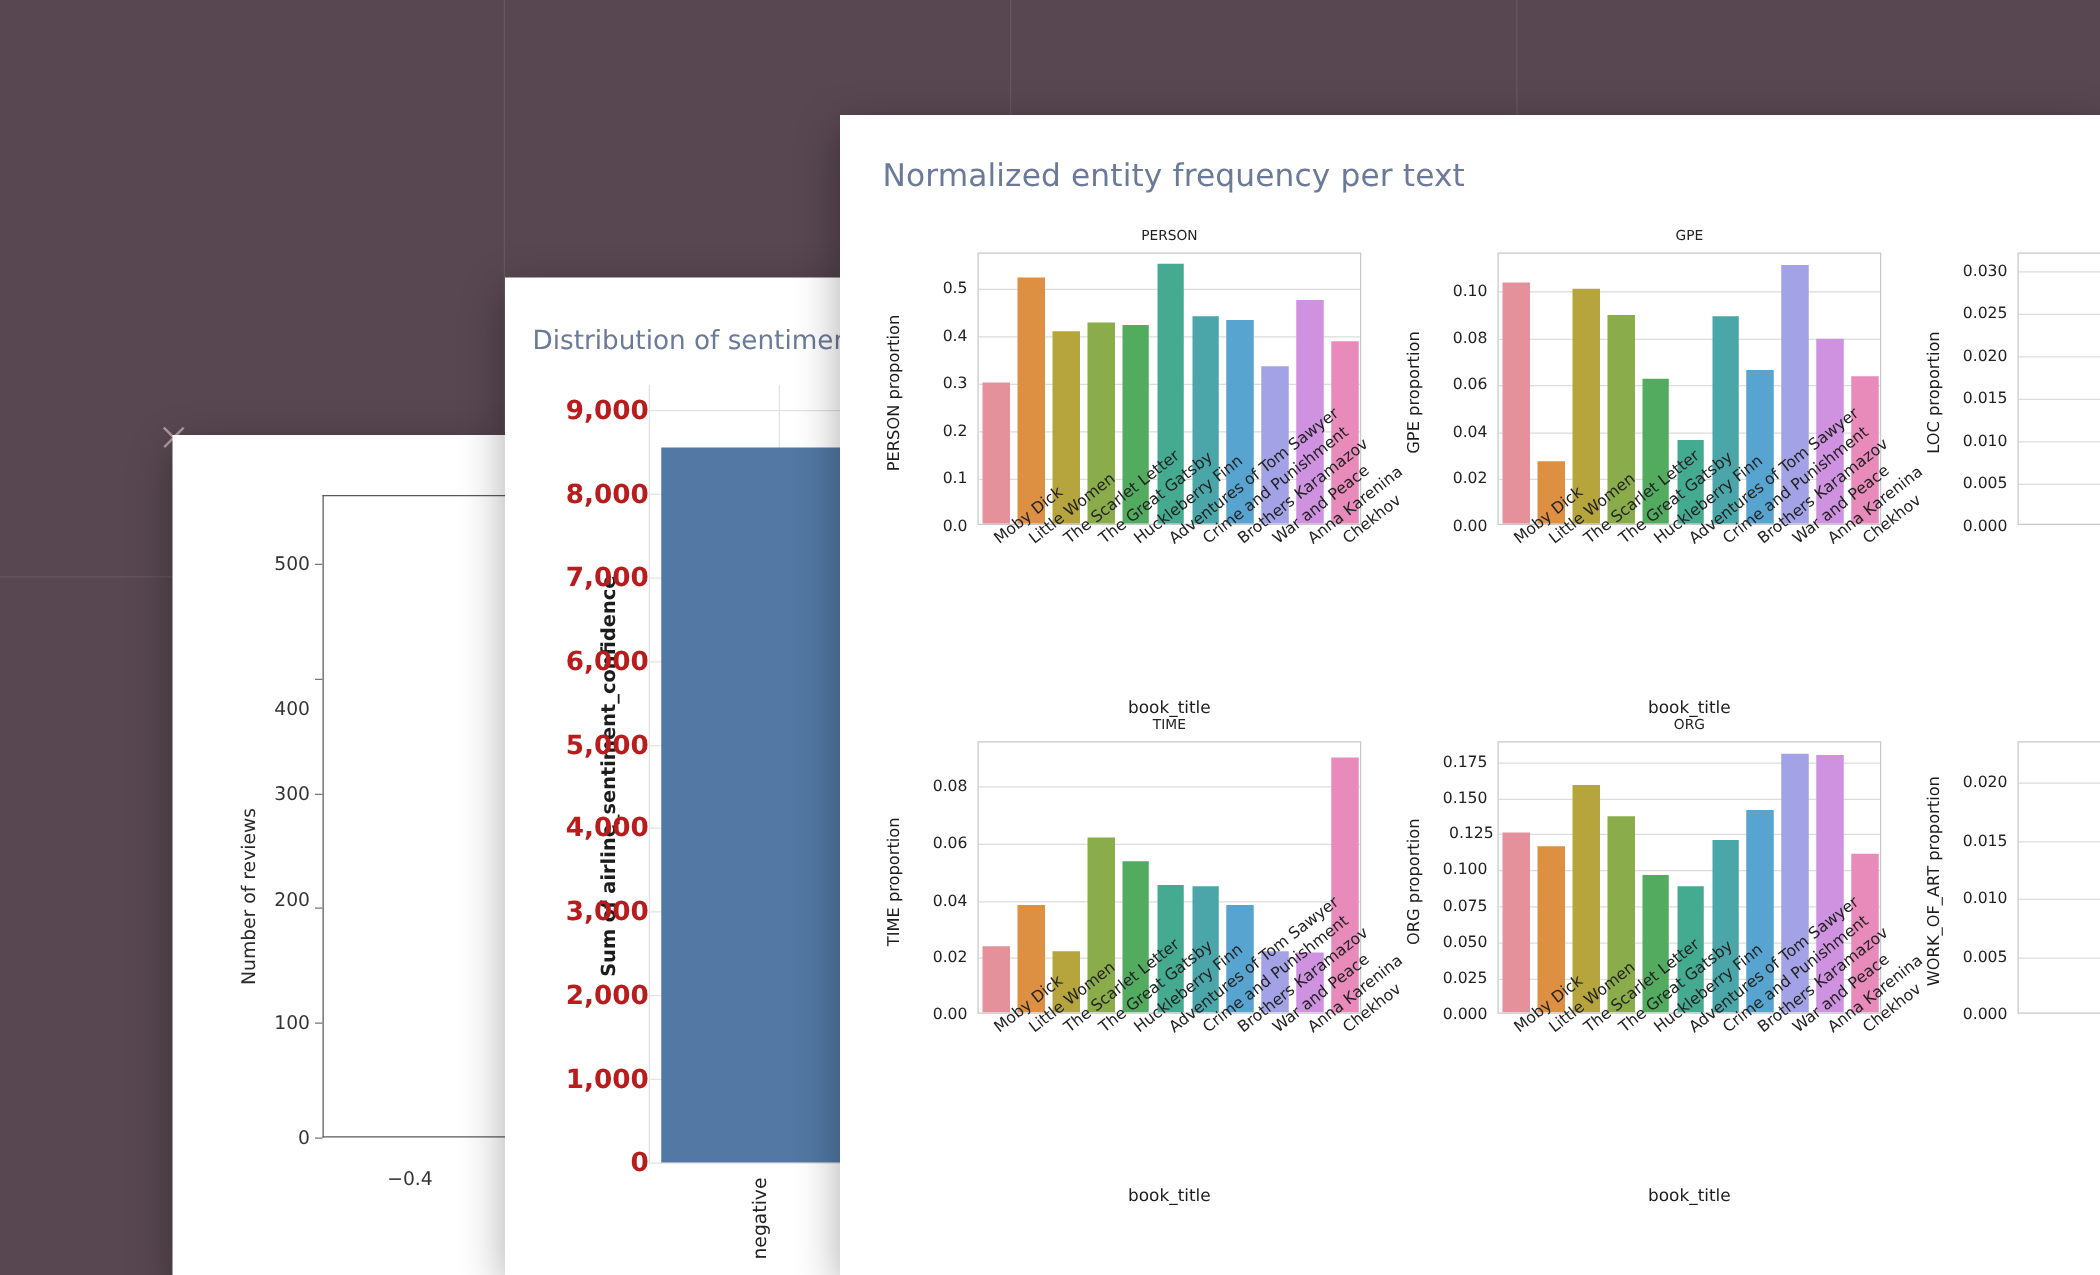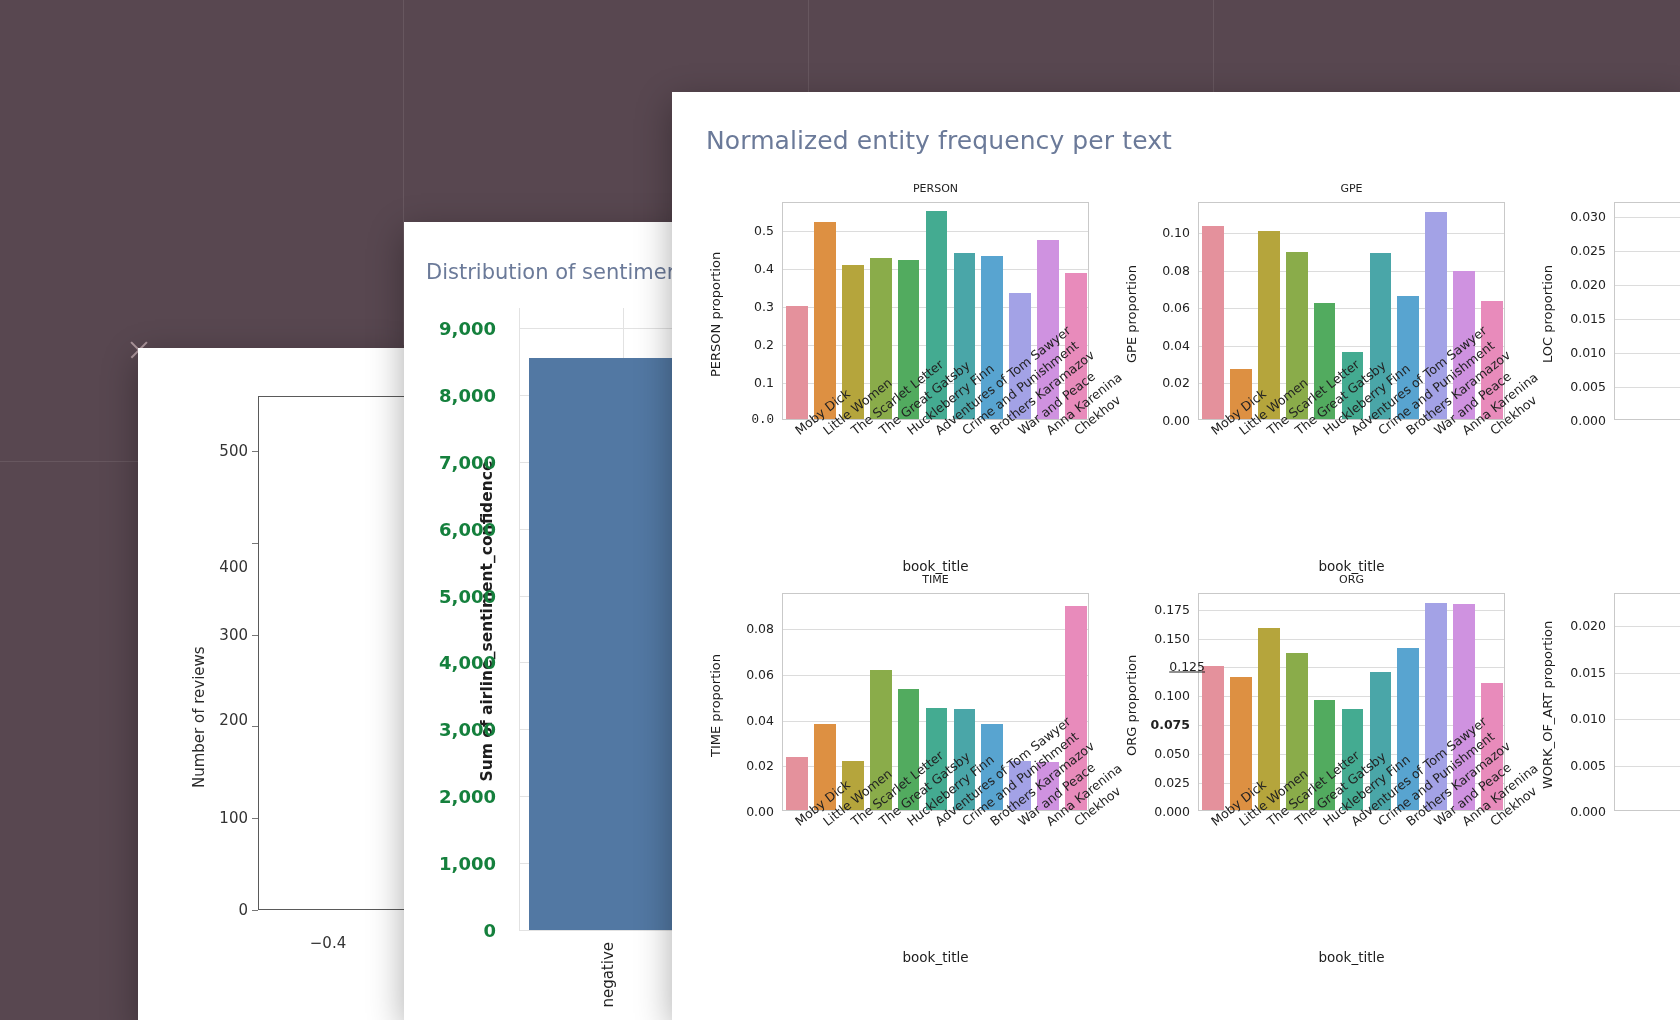--- a/index.html
+++ b/index.html
@@ -37,22 +37,22 @@
 
   
   #card-sent{left:404px;top:222px;width:286px;height:798px;}
   #card-sent .ttl{
     position:absolute;left:22px;top:38px;font-size:21px;color:#6b7a99;
     white-space:nowrap;font-family:"DejaVu Sans","Liberation Sans",sans-serif;}
   #card-sent .plot{position:absolute;left:115px;top:86px;right:-20px;bottom:90px;}
   #card-sent .gridline{position:absolute;left:0;right:0;height:1px;background:#e2e2e2;}
   #card-sent .vline{position:absolute;top:0;bottom:0;width:1px;background:#e2e2e2;}
   #card-sent .bar{position:absolute;left:10px;right:-40px;bottom:0;background:#5278a3;}
-  #card-sent .yt{position:absolute;right:100%;margin-right:23px;font-size:18px;
-     color:#15803d;font-weight:bold;transform:translateY(-50%);white-space:nowrap;}
+  #card-sent .yt{position:absolute;right:100%;margin-right:0;font-size:21px;
+     color:#b91c1c;font-weight:bold;transform:translateY(-50%);white-space:nowrap;}
   #card-sent .ylabel{
     position:absolute;left:74px;top:50%;transform:translateY(-50%) rotate(180deg);
     writing-mode:vertical-rl;font-size:15.5px;font-weight:bold;color:#1d1d1d;
     white-space:nowrap;}
   #card-sent .xcat{
     position:absolute;writing-mode:vertical-rl;transform:rotate(180deg);
     font-size:15px;color:#222;white-space:nowrap;}
 
   
   #card-entity{left:672px;top:92px;width:1012px;height:928px;}
@@ -157,21 +157,21 @@
           <div class="sp-bar" title="The Scarlet Letter: 0.405" style="left: 58.8882px; width: 21.7691px; height: 153.548px; background: rgb(181, 165, 60);"></div>
           <div class="sp-bar" title="The Great Gatsby: 0.424" style="left: 86.7973px; width: 21.7691px; height: 160.751px; background: rgb(138, 172, 74);"></div>
           <div class="sp-bar" title="Huckleberry Finn: 0.42" style="left: 114.706px; width: 21.7691px; height: 159.235px; background: rgb(82, 171, 95);"></div>
           <div class="sp-bar" title="Adventures of Tom Sawyer: 0.548" style="left: 142.615px; width: 21.7691px; height: 207.763px; background: rgb(68, 171, 145);"></div>
           <div class="sp-bar" title="Crime and Punishment: 0.437" style="left: 170.525px; width: 21.7691px; height: 165.68px; background: rgb(74, 166, 168);"></div>
           <div class="sp-bar" title="Brothers Karamazov: 0.43" style="left: 198.434px; width: 21.7691px; height: 163.026px; background: rgb(88, 164, 208);"></div>
           <div class="sp-bar" title="War and Peace: 0.332" style="left: 226.343px; width: 21.7691px; height: 125.871px; background: rgb(163, 162, 230);"></div>
           <div class="sp-bar" title="Anna Karenina: 0.471" style="left: 254.252px; width: 21.7691px; height: 178.57px; background: rgb(207, 146, 224);"></div>
           <div class="sp-bar" title="Chekhov: 0.386" style="left: 282.161px; width: 21.7691px; height: 146.344px; background: rgb(232, 139, 187);"></div>
         </div>
-        <div class="sp-yt" style="top: 238px; left: 0px; width: 68px; font-family: Liberation Mono, monospace;">0.0</div>
+        <div class="sp-yt" style="top: 238px; left: 0px; width: 68px;">0.0</div>
         <div class="sp-yt" style="top: 200.087px; left: 0px; width: 68px;">0.1</div>
         <div class="sp-yt" style="top: 162.174px; left: 0px; width: 68px;">0.2</div>
         <div class="sp-yt" style="top: 124.261px; left: 0px; width: 68px;">0.3</div>
         <div class="sp-yt" style="top: 86.3478px; left: 0px; width: 68px;">0.4</div>
         <div class="sp-yt" style="top: 48.4348px; left: 0px; width: 68px;">0.5</div>
         <div class="sp-ylab" style="left: 2px; top: 28px; height: 208px; display: flex; align-items: center; justify-content: center;">PERSON proportion</div>
         <div class="sp-xt" style="left: 85.9545px; top: 244px;">Moby Dick</div>
         <div class="sp-xt" style="left: 113.864px; top: 244px;">Little Women</div>
         <div class="sp-xt" style="left: 141.773px; top: 244px;">The Scarlet Letter</div>
         <div class="sp-xt" style="left: 169.682px; top: 244px;">The Great Gatsby</div>
@@ -299,23 +299,23 @@
           <div class="sp-bar" title="Adventures of Tom Sawyer: 0.0873" style="left: 142.615px; width: 21.7691px; height: 100.962px; background: rgb(68, 171, 145);"></div>
           <div class="sp-bar" title="Crime and Punishment: 0.1196" style="left: 170.525px; width: 21.7691px; height: 138.317px; background: rgb(74, 166, 168);"></div>
           <div class="sp-bar" title="Brothers Karamazov: 0.1405" style="left: 198.434px; width: 21.7691px; height: 162.488px; background: rgb(88, 164, 208);"></div>
           <div class="sp-bar" title="War and Peace: 0.179" style="left: 226.343px; width: 21.7691px; height: 207.013px; background: rgb(163, 162, 230);"></div>
           <div class="sp-bar" title="Anna Karenina: 0.178" style="left: 254.252px; width: 21.7691px; height: 205.857px; background: rgb(207, 146, 224);"></div>
           <div class="sp-bar" title="Chekhov: 0.1095" style="left: 282.161px; width: 21.7691px; height: 126.637px; background: rgb(232, 139, 187);"></div>
         </div>
         <div class="sp-yt" style="top: 238px; left: 0px; width: 68px;">0.000</div>
         <div class="sp-yt" style="top: 209.088px; left: 0px; width: 68px;">0.025</div>
         <div class="sp-yt" style="top: 180.175px; left: 0px; width: 68px;">0.050</div>
-        <div class="sp-yt" style="top: 151.263px; left: 0px; width: 68px; font-weight: bold;">0.075</div>
+        <div class="sp-yt" style="top: 151.263px; left: 0px; width: 68px;">0.075</div>
         <div class="sp-yt" style="top: 122.35px; left: 0px; width: 68px;">0.100</div>
-        <div class="sp-yt" style="top: 93.4377px; left: 15px; width: 68px; text-decoration: underline;">0.125</div>
+        <div class="sp-yt" style="top: 93.4377px; left: 5px; width: 68px;">0.125</div>
         <div class="sp-yt" style="top: 64.5252px; left: 0px; width: 68px;">0.150</div>
         <div class="sp-yt" style="top: 35.6127px; left: 0px; width: 68px;">0.175</div>
         <div class="sp-ylab" style="left: 2px; top: 28px; height: 208px; display: flex; align-items: center; justify-content: center;">ORG proportion</div>
         <div class="sp-xt" style="left: 85.9545px; top: 244px;">Moby Dick</div>
         <div class="sp-xt" style="left: 113.864px; top: 244px;">Little Women</div>
         <div class="sp-xt" style="left: 141.773px; top: 244px;">The Scarlet Letter</div>
         <div class="sp-xt" style="left: 169.682px; top: 244px;">The Great Gatsby</div>
         <div class="sp-xt" style="left: 197.591px; top: 244px;">Huckleberry Finn</div>
         <div class="sp-xt" style="left: 225.5px; top: 244px;">Adventures of Tom Sawyer</div>
         <div class="sp-xt" style="left: 253.409px; top: 244px;">Crime and Punishment</div>

